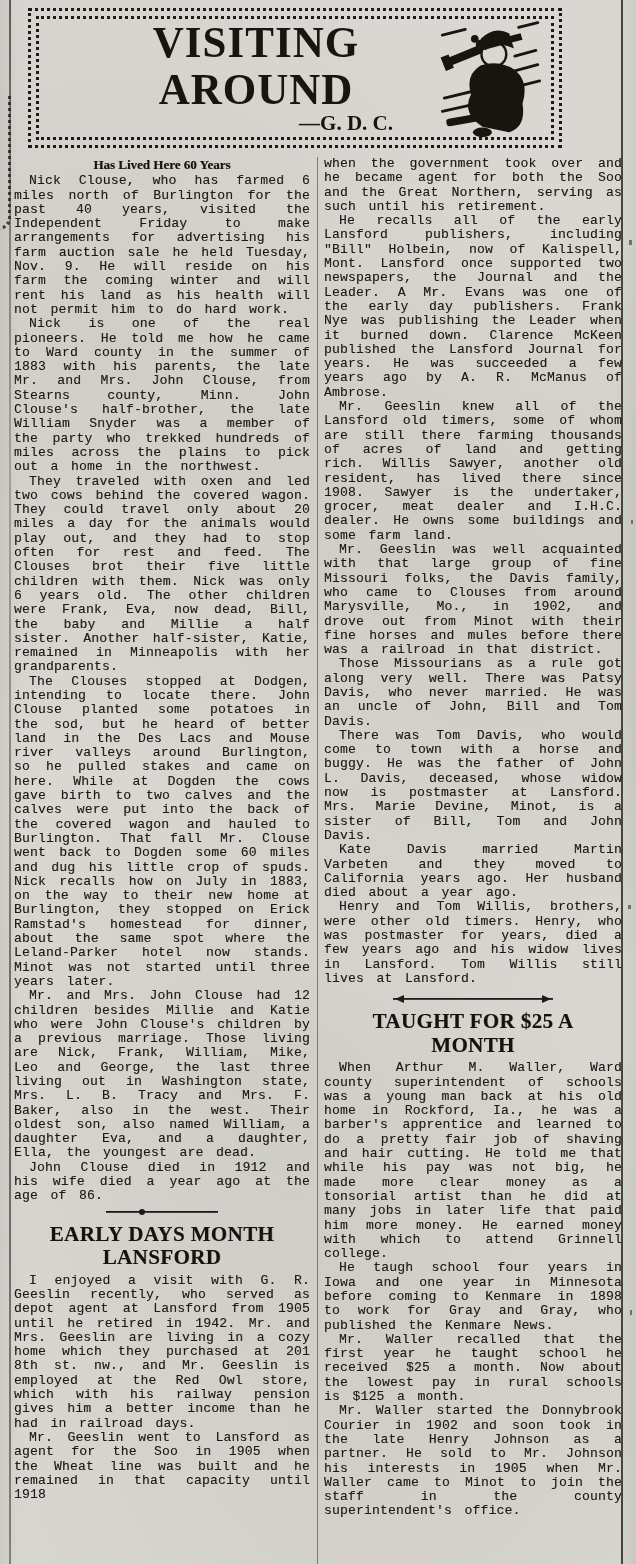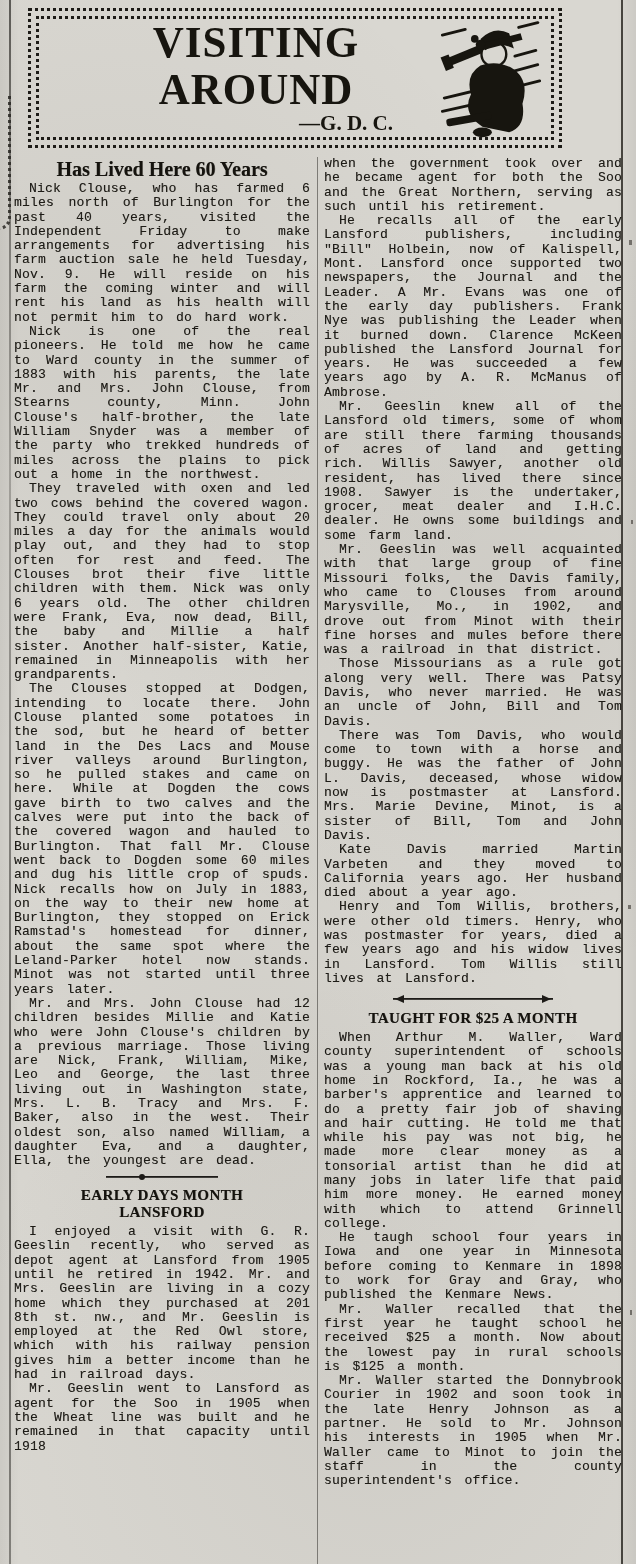--- a/index.html
+++ b/index.html
@@ -66,22 +66,22 @@
     color:#1d1b16;text-shadow:.35px .35px 0 rgba(32,30,25,.4);font-family:Liberation Mono, monospace;
   }
   .para.noindent{text-indent:0;}
   .para.cont{text-align-last:justify;}
 
   .subhead{
     font-family:"Liberation Serif","DejaVu Serif",serif;
     font-weight:bold;text-align:center;color:#15130e;
     text-shadow:.4px .4px 0 rgba(25,23,18,.45);
   }
-  .subhead.minor{font-size:20px;margin:1px 0 2px;line-height:1.1;}
-  .subhead.major{font-size:15px;margin:7px auto 4px;line-height:1.12;letter-spacing:.4px;max-width:230px;}
+  .subhead.minor{font-size:13px;margin:1px 0 2px;line-height:1.1;}
+  .subhead.major{font-size:21px;margin:7px auto 4px;line-height:1.12;letter-spacing:.4px;max-width:230px;}
 
   .divider{position:relative;}
   .divider.dot{
     width:112px;height:7px;margin:5px auto 4px;
     background:linear-gradient(#1d1b18,#1d1b18) center/100% 1.8px no-repeat;
   }
   .divider.dot::before{
     content:"";position:absolute;left:32%;top:50%;transform:translate(-50%,-50%);
     width:6px;height:6px;border-radius:50%;background:#1d1b18;
   }
@@ -144,20 +144,21 @@
   </div>
 
   <div class="body-cols">
     <div class="col left">
         <h2 class="subhead minor">Has Lived Here 60 Years</h2>
         <p class="para">Nick Clouse, who has farmed 6 miles north of Burlington for the past 40 years, visited the Independent Friday to make arrangements for advertising his farm auction sale he held Tuesday, Nov. 9. He will reside on his farm the coming winter and will rent his land as his health will not permit him to do hard work.</p>
         <p class="para">Nick is one of the real pioneers. He told me how he came to Ward county in the summer of 1883 with his parents, the late Mr. and Mrs. John Clouse, from Stearns county, Minn. John Clouse's half-brother, the late William Snyder was a member of the party who trekked hundreds of miles across the plains to pick out a home in the northwest.</p>
         <p class="para">They traveled with oxen and led two cows behind the covered wagon. They could travel only about 20 miles a day for the animals would play out, and they had to stop often for rest and feed. The Clouses brot their five little children with them. Nick was only 6 years old. The other children were Frank, Eva, now dead, Bill, the baby and Millie a half sister. Another half-sister, Katie, remained in Minneapolis with her grandparents.</p>
         <p class="para">The Clouses stopped at Dodgen, intending to locate there. John Clouse planted some potatoes in the sod, but he heard of better land in the Des Lacs and Mouse river valleys around Burlington, so he pulled stakes and came on here. While at Dogden the cows gave birth to two calves and the calves were put into the back of the covered wagon and hauled to Burlington. That fall Mr. Clouse went back to Dogden some 60 miles and dug his little crop of spuds. Nick recalls how on July in 1883, on the way to their new home at Burlington, they stopped on Erick Ramstad's homestead for dinner, about the same spot where the Leland-Parker hotel now stands. Minot was not started until three years later.</p>
         <p class="para">Mr. and Mrs. John Clouse had 12 children besides Millie and Katie who were John Clouse's children by a previous marriage. Those living are Nick, Frank, William, Mike, Leo and George, the last three living out in Washington state, Mrs. L. B. Tracy and Mrs. F. Baker, also in the west. Their oldest son, also named William, a daughter Eva, and a daughter, Ella, the youngest are dead.</p>
+        <p class="para">John Clouse died in 1912 and his wife died a year ago at the age of 86.</p>
         <div class="divider dot"></div>
         <h2 class="subhead major">EARLY DAYS MONTH LANSFORD</h2>
         <p class="para">I enjoyed a visit with G. R. Geeslin recently, who served as depot agent at Lansford from 1905 until he retired in 1942. Mr. and Mrs. Geeslin are living in a cozy home which they purchased at 201 8th st. nw., and Mr. Geeslin is employed at the Red Owl store, which with his railway pension gives him a better income than he had in railroad days.</p>
         <p class="para cont">Mr. Geeslin went to Lansford as agent for the Soo in 1905 when the Wheat line was built and he remained in that capacity until 1918</p>
       </div>
     <div class="col-rule"></div>
     <div class="col right">
         <p class="para noindent">when the government took over and he became agent for both the Soo and the Great Northern, serving as such until his retirement.</p>
         <p class="para">He recalls all of the early Lansford publishers, including "Bill" Holbein, now of Kalispell, Mont. Lansford once supported two newspapers, the Journal and the Leader. A Mr. Evans was one of the early day publishers. Frank Nye was publishing the Leader when it burned down. Clarence McKeen published the Lansford Journal for years. He was succeeded a few years ago by A. R. McManus of Ambrose.</p>
         <p class="para">Mr. Geeslin knew all of the Lansford old timers, some of whom are still there farming thousands of acres of land and getting rich. Willis Sawyer, another old resident, has lived there since 1908. Sawyer is the undertaker, grocer, meat dealer and I.H.C. dealer. He owns some buildings and some farm land.</p>

